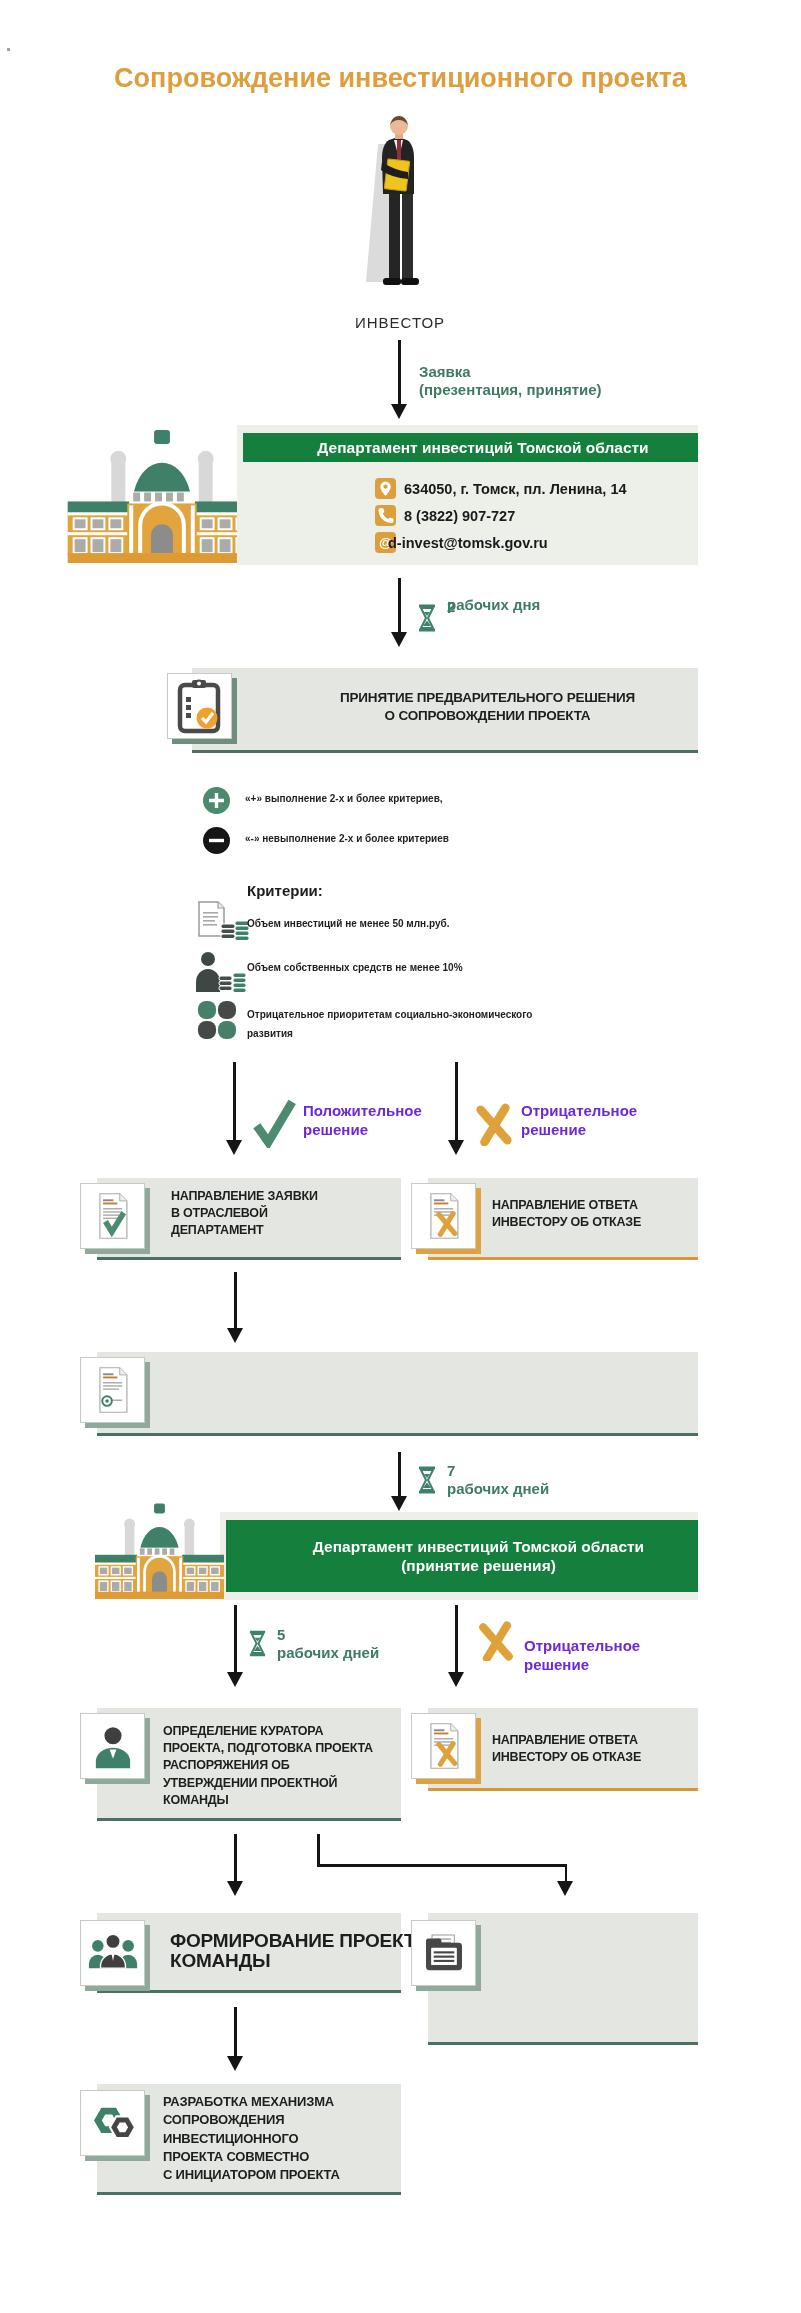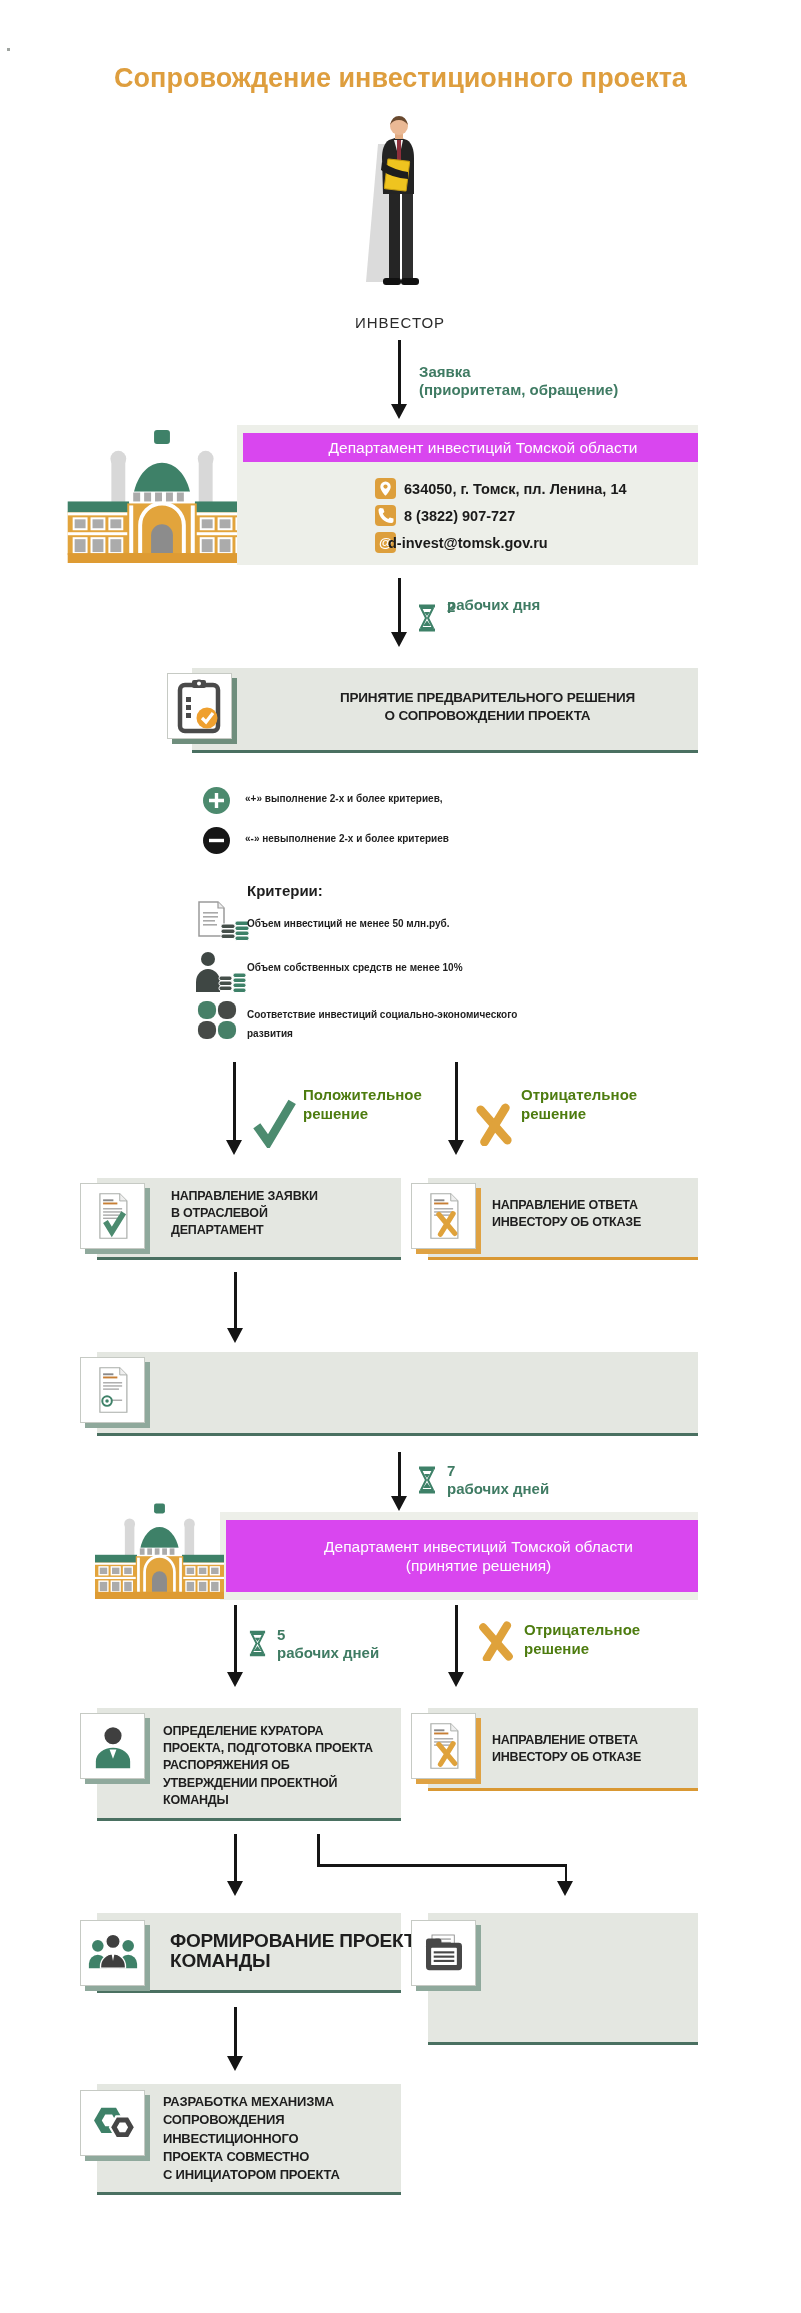--- a/index.html
+++ b/index.html
@@ -17,26 +17,26 @@
   .card.orange{box-shadow:5px 5px 0 #DFA243;}
   .card.deep{box-shadow:5px 5px 0 #6F8E7D;}
   .boxlbl{font-size:12.5px;font-weight:bold;letter-spacing:-0.2px;line-height:17.2px;color:#1e1e1e;}
   
   .vline{width:2.5px;background:#151515;}
   .hline{height:2.5px;background:#151515;}
   .ahead{width:0;height:0;border-left:8px solid transparent;border-right:8px solid transparent;border-top:15px solid #151515;}
   
   .glab{color:#3F7B63;font-weight:bold;font-size:15px;line-height:18px;}
   
-  .ghead{background:#d946ef;color:#fff;font-weight:normal;font-size:15.5px;display:flex;align-items:center;justify-content:center;text-align:center;}
+  .ghead{background:#15803d;color:#fff;font-weight:bold;font-size:15.5px;display:flex;align-items:center;justify-content:center;text-align:center;}
   .panel{background:#EDEFE9;}
   .ctext{font-size:14.5px;font-weight:bold;color:#1a1a1a;}
   .tile{width:21px;height:21px;border-radius:4px;background:#DD9F3C;display:flex;align-items:center;justify-content:center;}
   .legtxt{font-size:10px;font-weight:bold;}
-  .branchlbl{color:#4d7c0f;font-weight:bold;font-size:15px;line-height:18.5px;}
+  .branchlbl{color:#6d28d9;font-weight:bold;font-size:15px;line-height:18.5px;margin-top:16px;}
   .circ{width:27px;height:27px;border-radius:50%;display:flex;align-items:center;justify-content:center;}
 </style>
 </head>
 <body>
 
 <div id="canvas">
 
   <div class="abs" style="left:7px;top:48px;width:3px;height:3px;background:#9FA4A0;"></div>
 
   <div class="abs title">Сопровождение инвестиционного проекта</div>
@@ -56,21 +56,21 @@
       <rect x="39" y="17" width="8" height="8" fill="#E2AC83"></rect>
       <circle cx="43" cy="12" r="9" fill="#EAB995"></circle>
       <path d="M34 11 Q36 2 43 2 Q50 2 52 11 Q48 6 43 6 Q37 6 34 11 Z" fill="#69492F"></path>
     </svg>
   </div>
   <div class="abs" style="left:300px;top:314px;width:200px;text-align:center;font-size:15px;letter-spacing:1px;color:#2a2a2a;">ИНВЕСТОР</div>
 
   <div class="abs vline" style="left:398px;top:340px;height:64px;"></div>
   <div class="abs ahead" style="left:391px;top:404px;"></div>
   <div class="abs glab pre" style="left:419px;top:363px;">Заявка
-(приоритетам, обращение)</div>
+(презентация, принятие)</div>
 
   <div class="abs" style="left:67px;top:428px;width:190px;height:135px;">
     <svg width="190" height="135" viewBox="0 0 190 136">
       <circle cx="51" cy="31" r="8" fill="#D8D8D8"></circle>
         <circle cx="139" cy="31" r="8" fill="#D8D8D8"></circle>
       <rect x="44" y="34" width="14" height="98" fill="#D8D8D8"></rect>
         <rect x="132" y="34" width="14" height="98" fill="#D8D8D8"></rect>
       <rect x="0" y="84" width="62" height="44" fill="#E2A43C"></rect>
       <rect x="0" y="74" width="62" height="11" fill="#3E8168"></rect>
       <rect x="0" y="85" width="62" height="3" fill="#FFF"></rect>
@@ -206,21 +206,21 @@
   </div>
   <div class="abs legtxt" style="left:247px;top:962px;">Объем собственных средств не менее 10%</div>
   <div class="abs" style="left:197px;top:1000px;">
     <svg width="40" height="40" viewBox="0 0 42 42">
       <rect x="1" y="1" width="19" height="19" rx="8.5" fill="#478068"></rect>
       <rect x="22" y="1" width="19" height="19" rx="8.5" fill="#464A47"></rect>
       <rect x="1" y="22" width="19" height="19" rx="8.5" fill="#464A47"></rect>
       <rect x="22" y="22" width="19" height="19" rx="8.5" fill="#478068"></rect>
     </svg>
   </div>
-  <div class="abs legtxt pre" style="left:247px;top:1005px;line-height:19px;">Соответствие инвестиций социально-экономического
+  <div class="abs legtxt pre" style="left:247px;top:1005px;line-height:19px;">Отрицательное приоритетам социально-экономического
 развития</div>
 
   <div class="abs vline" style="left:233px;top:1062px;height:78px;"></div>
   <div class="abs ahead" style="left:226px;top:1140px;"></div>
   <div class="abs" style="left:252px;top:1096px;">
     <svg width="44" height="52" viewBox="0 0 46 52">
         <path d="M5 30 L17 47 L42 5" stroke="#4C8B6F" stroke-width="9" fill="none"></path>
       </svg>
   </div>
   <div class="abs branchlbl pre" style="left:303px;top:1086px;">Положительное

